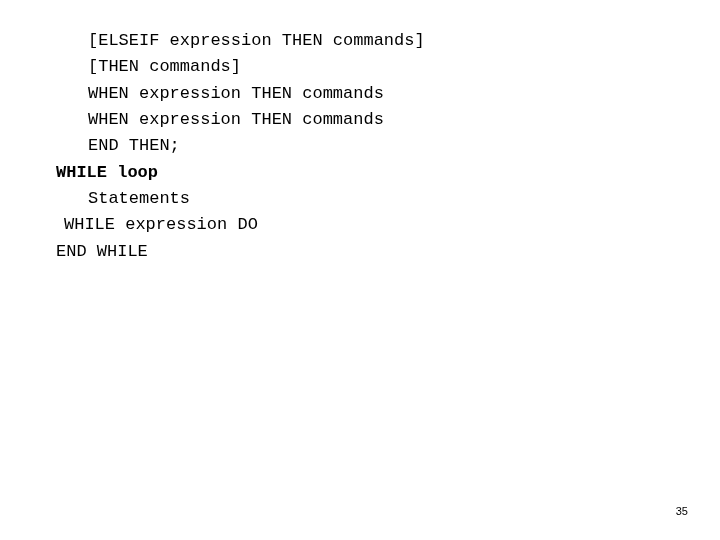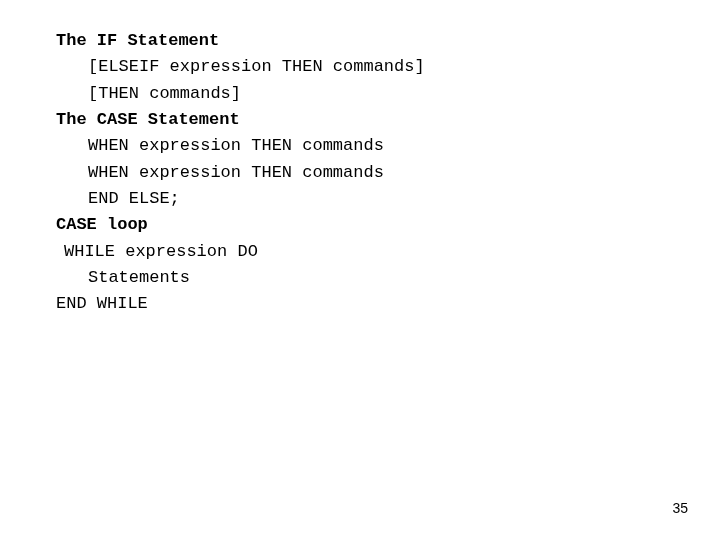--- a/index.html
+++ b/index.html
@@ -26,37 +26,35 @@
   .bold {
     font-weight: bold;
   }
   .ind1 { padding-left: 32px; }
   .slight { padding-left: 8px; }
   .pagenum {
     position: absolute;
     right: 32px;
     bottom: 20px;
     font-family: Arial, Helvetica, sans-serif;
-    font-size: 14px;
+    font-size: 11px;
     color: #000;
   }
 </style>
 </head>
 <body>
 
 <div class="slide">
 
-  <div class="line bold">The IF Statement</div>
   <div class="line ind1">[ELSEIF expression THEN commands]</div>
   <div class="line ind1">[THEN commands]</div>
 
-  <div class="line bold">The CASE Statement</div>
   <div class="line ind1">WHEN expression THEN commands</div>
   <div class="line ind1">WHEN expression THEN commands</div>
-  <div class="line ind1">END ELSE;</div>
+  <div class="line ind1">END THEN;</div>
 
-  <div class="line bold">CASE loop</div>
+  <div class="line bold">WHILE loop</div>
+  <div class="line ind1">Statements</div>
   <div class="line slight">WHILE expression DO</div>
-  <div class="line ind1">Statements</div>
   <div class="line">END WHILE</div>
 
   <div class="pagenum">35</div>
 </div>
 
 </body></html>

